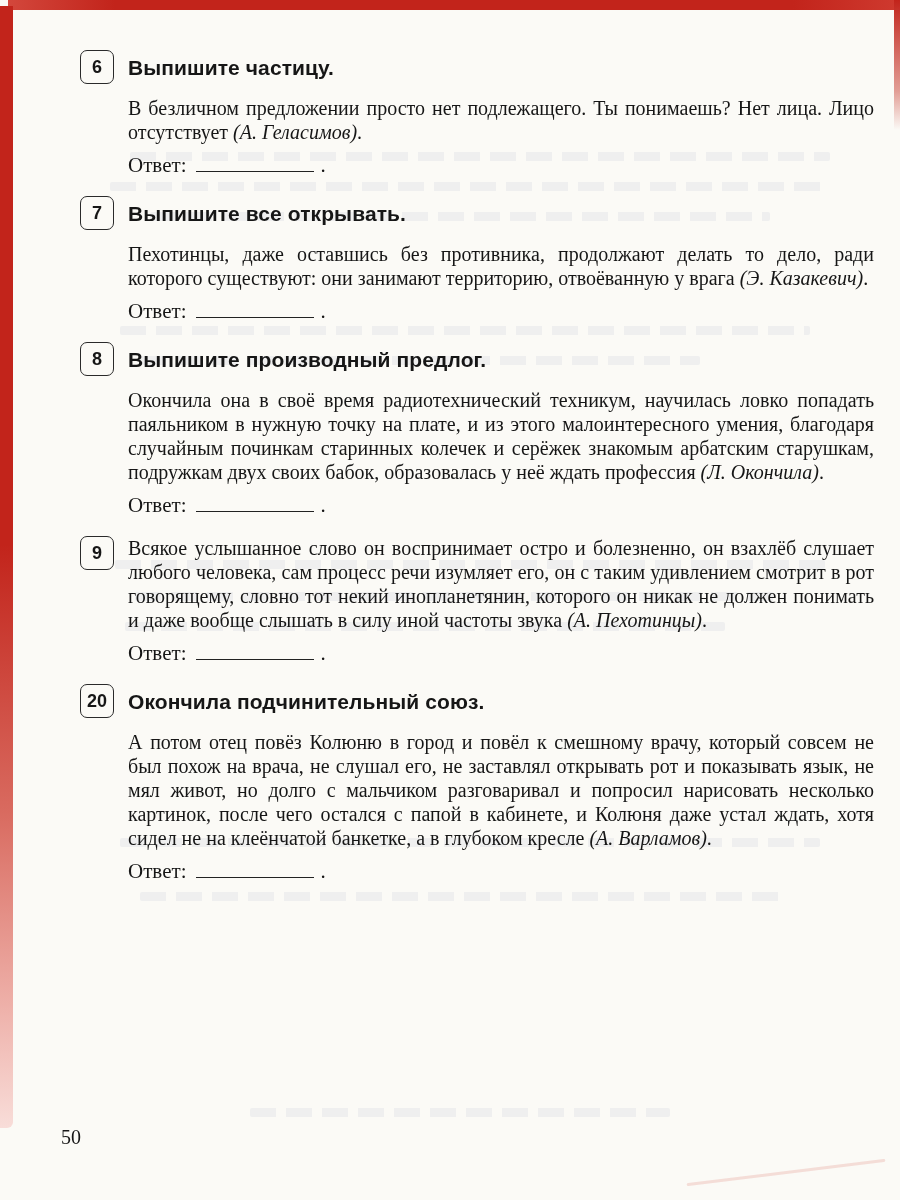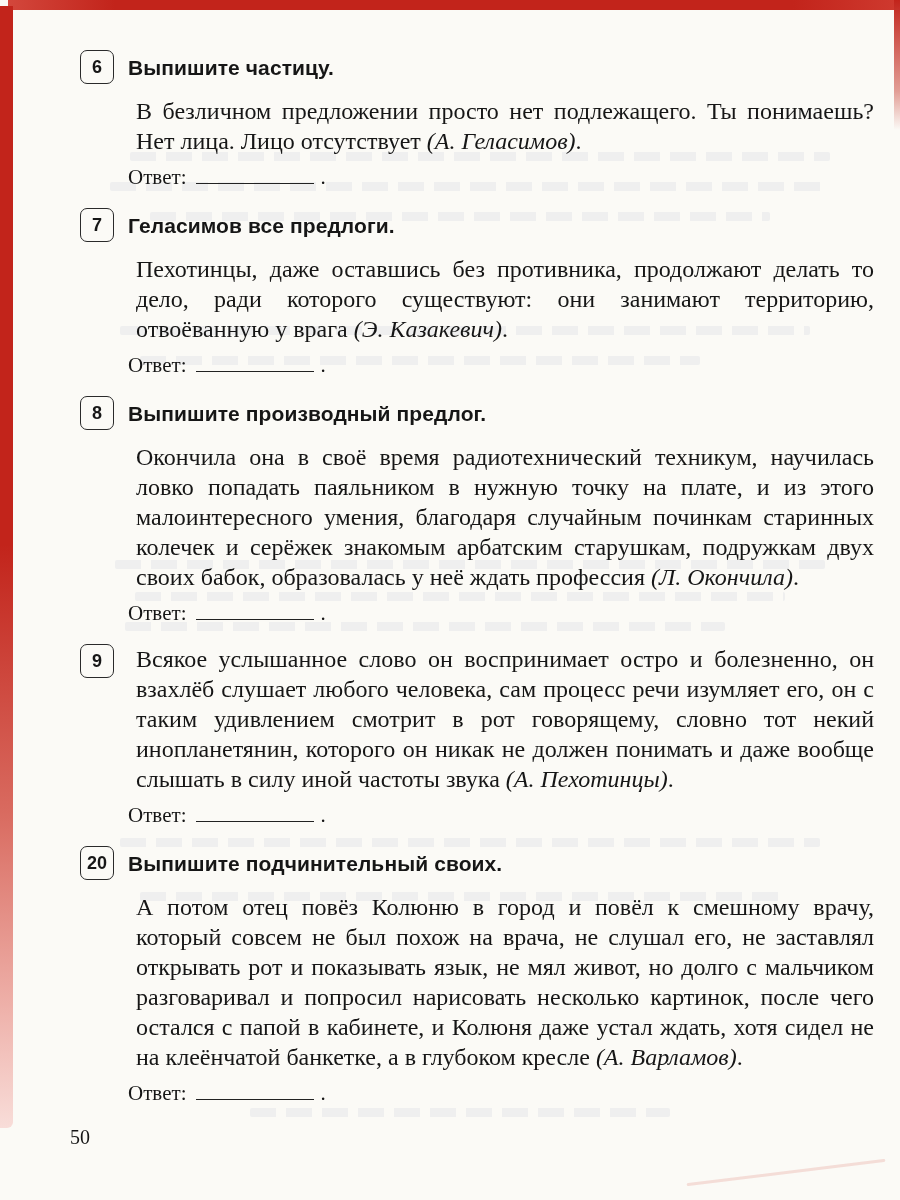--- a/index.html
+++ b/index.html
@@ -52,33 +52,33 @@
     border:1.6px solid #2a2a2a;border-radius:7px;box-sizing:border-box;
     display:flex;align-items:center;justify-content:center;
     font-family:"Liberation Sans", sans-serif;font-weight:700;font-size:18px;
     background:#fbfaf6;
   }
   .ex-title{
     font-family:"Liberation Sans", sans-serif;font-weight:700;font-size:21px;
     letter-spacing:.1px;
   }
   .ex-text{
-    margin:0 0 6px 8px;font-size:24px;line-height:30px;text-align:justify;
+    margin:0 0 6px 0;font-size:20px;line-height:24px;text-align:justify;
     text-justify:inter-word;
   }
   .author{font-style:italic;}
   .answer-line{
     font-size:21px;line-height:30px;
   }
   .blank{
     display:inline-block;width:118px;height:1em;
     border-bottom:1.5px solid #222;margin:0 6px 0 10px;vertical-align:baseline;
   }
   .page-number{
-    position:absolute;left:70px;top:1126px;font-size:20px;
+    position:absolute;left:61px;top:1126px;font-size:20px;
     font-family:"Liberation Serif", serif;
   }
 </style>
 </head>
 <body>
 
 <div class="paper">
 
   <div class="ghost" style="top:152px;left:130px;width:700px"></div>
   <div class="ghost" style="top:182px;left:110px;width:720px"></div>
@@ -109,21 +109,21 @@
     </div>
     <p class="ex-text"><span>В безличном предложении просто нет подлежащего. Ты понимаешь? Нет лица. Лицо отсутствует</span> <span class="author">(А. Геласимов)</span><span>.</span></p>
     <div class="answer-line"><span>Ответ:</span><span class="blank"></span><span>.</span></div>
   </section>
 
   <section class="exercise">
     <div class="num-box">
       <span>7</span>
     </div>
     <div class="ex-head">
-      <span class="ex-title">Геласимов все предлоги.</span>
+      <span class="ex-title">Выпишите все открывать.</span>
     </div>
     <p class="ex-text"><span>Пехотинцы, даже оставшись без противника, продолжают делать то дело, ради которого существуют: они занимают территорию, отвоёванную у врага</span> <span class="author">(Э. Казакевич)</span><span>.</span></p>
     <div class="answer-line"><span>Ответ:</span><span class="blank"></span><span>.</span></div>
   </section>
 
   <section class="exercise">
     <div class="num-box">
       <span>8</span>
     </div>
     <div class="ex-head">
@@ -139,21 +139,21 @@
     </div>
     <p class="ex-text"><span>Всякое услышанное слово он воспринимает остро и болезненно, он взахлёб слушает любого человека, сам процесс речи изумляет его, он с таким удивлением смотрит в рот говорящему, словно тот некий инопланетянин, которого он никак не должен понимать и даже вообще слышать в силу иной частоты звука</span> <span class="author">(А. Пехотинцы)</span><span>.</span></p>
     <div class="answer-line"><span>Ответ:</span><span class="blank"></span><span>.</span></div>
   </section>
 
   <section class="exercise">
     <div class="num-box">
       <span>20</span>
     </div>
     <div class="ex-head">
-      <span class="ex-title">Выпишите подчинительный своих.</span>
+      <span class="ex-title">Окончила подчинительный союз.</span>
     </div>
     <p class="ex-text"><span>А потом отец повёз Колюню в город и повёл к смешному врачу, который совсем не был похож на врача, не слушал его, не заставлял открывать рот и показывать язык, не мял живот, но долго с мальчиком разговаривал и попросил нарисовать несколько картинок, после чего остался с папой в кабинете, и Колюня даже устал ждать, хотя сидел не на клеёнчатой банкетке, а в глубоком кресле</span> <span class="author">(А. Варламов)</span><span>.</span></p>
     <div class="answer-line"><span>Ответ:</span><span class="blank"></span><span>.</span></div>
   </section>
 
 </div>
 
 <div class="page-number">50</div>
 
 </body></html>

